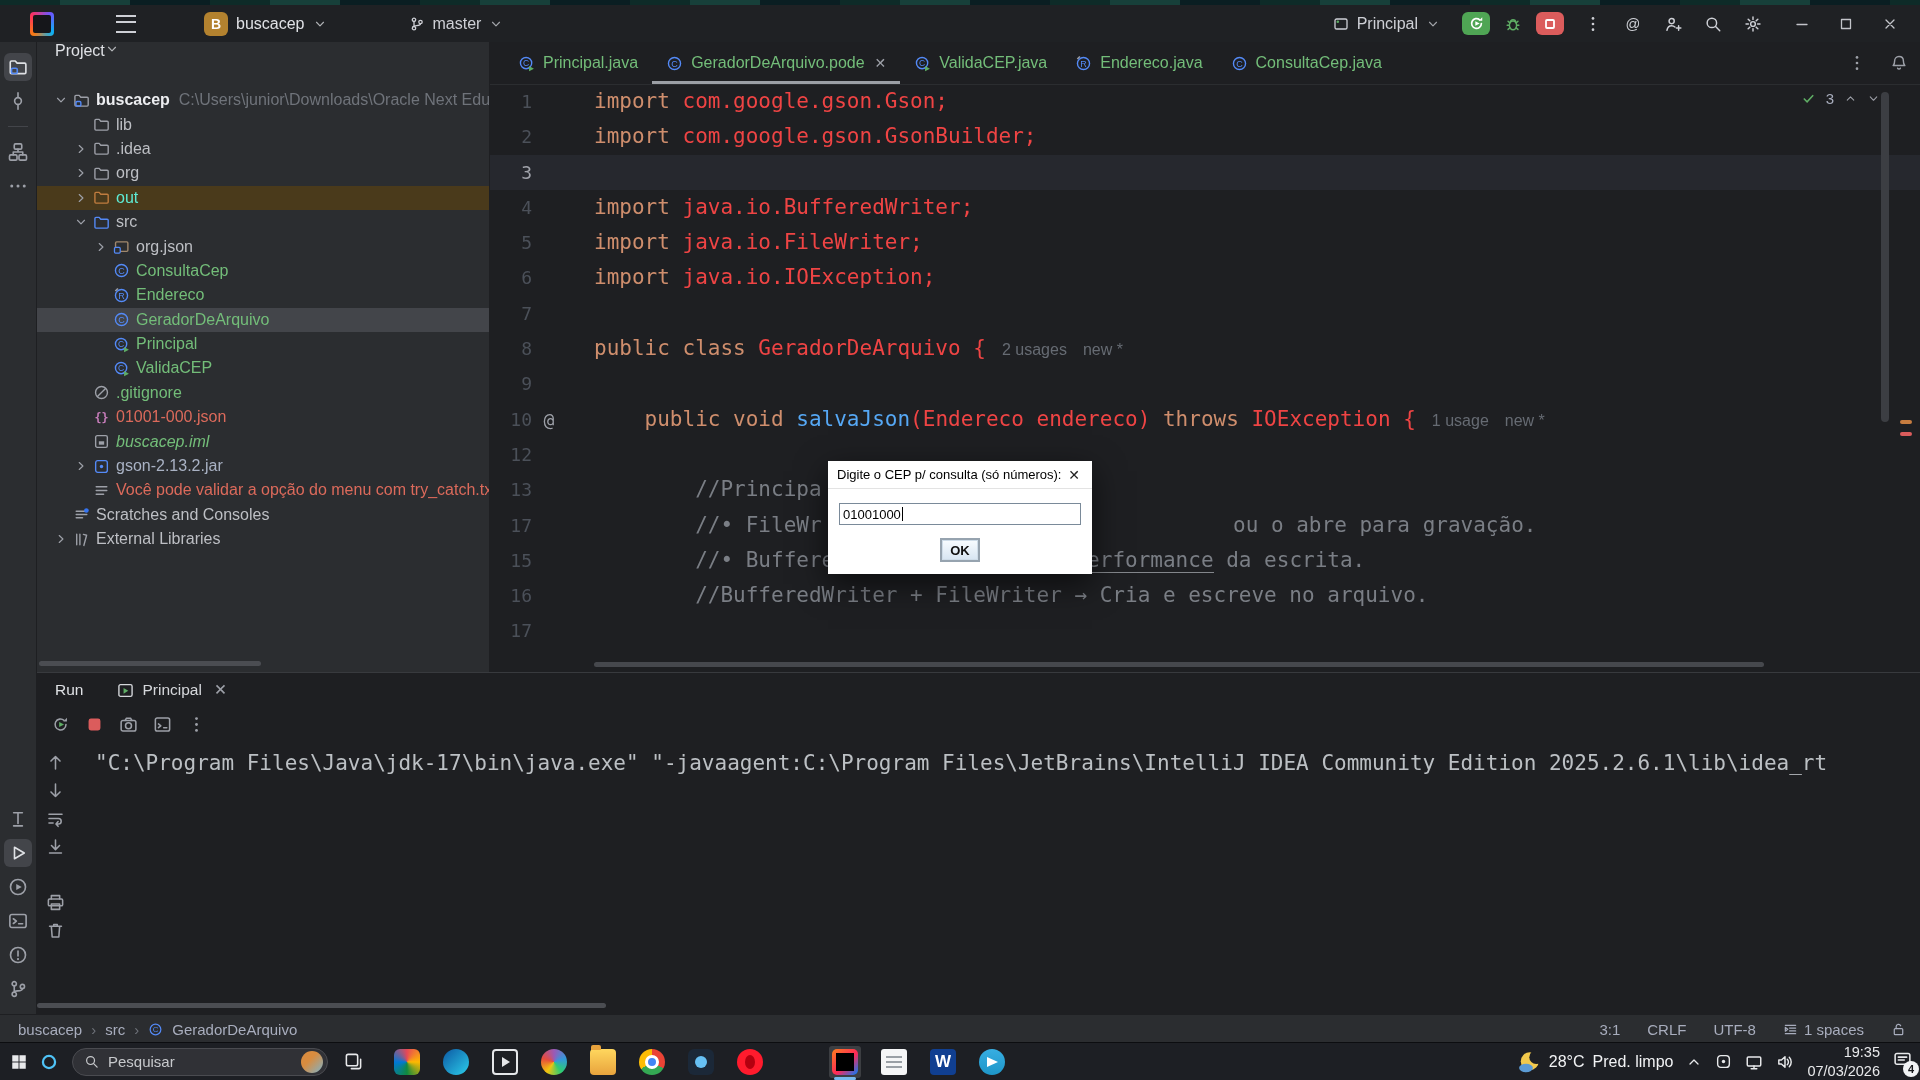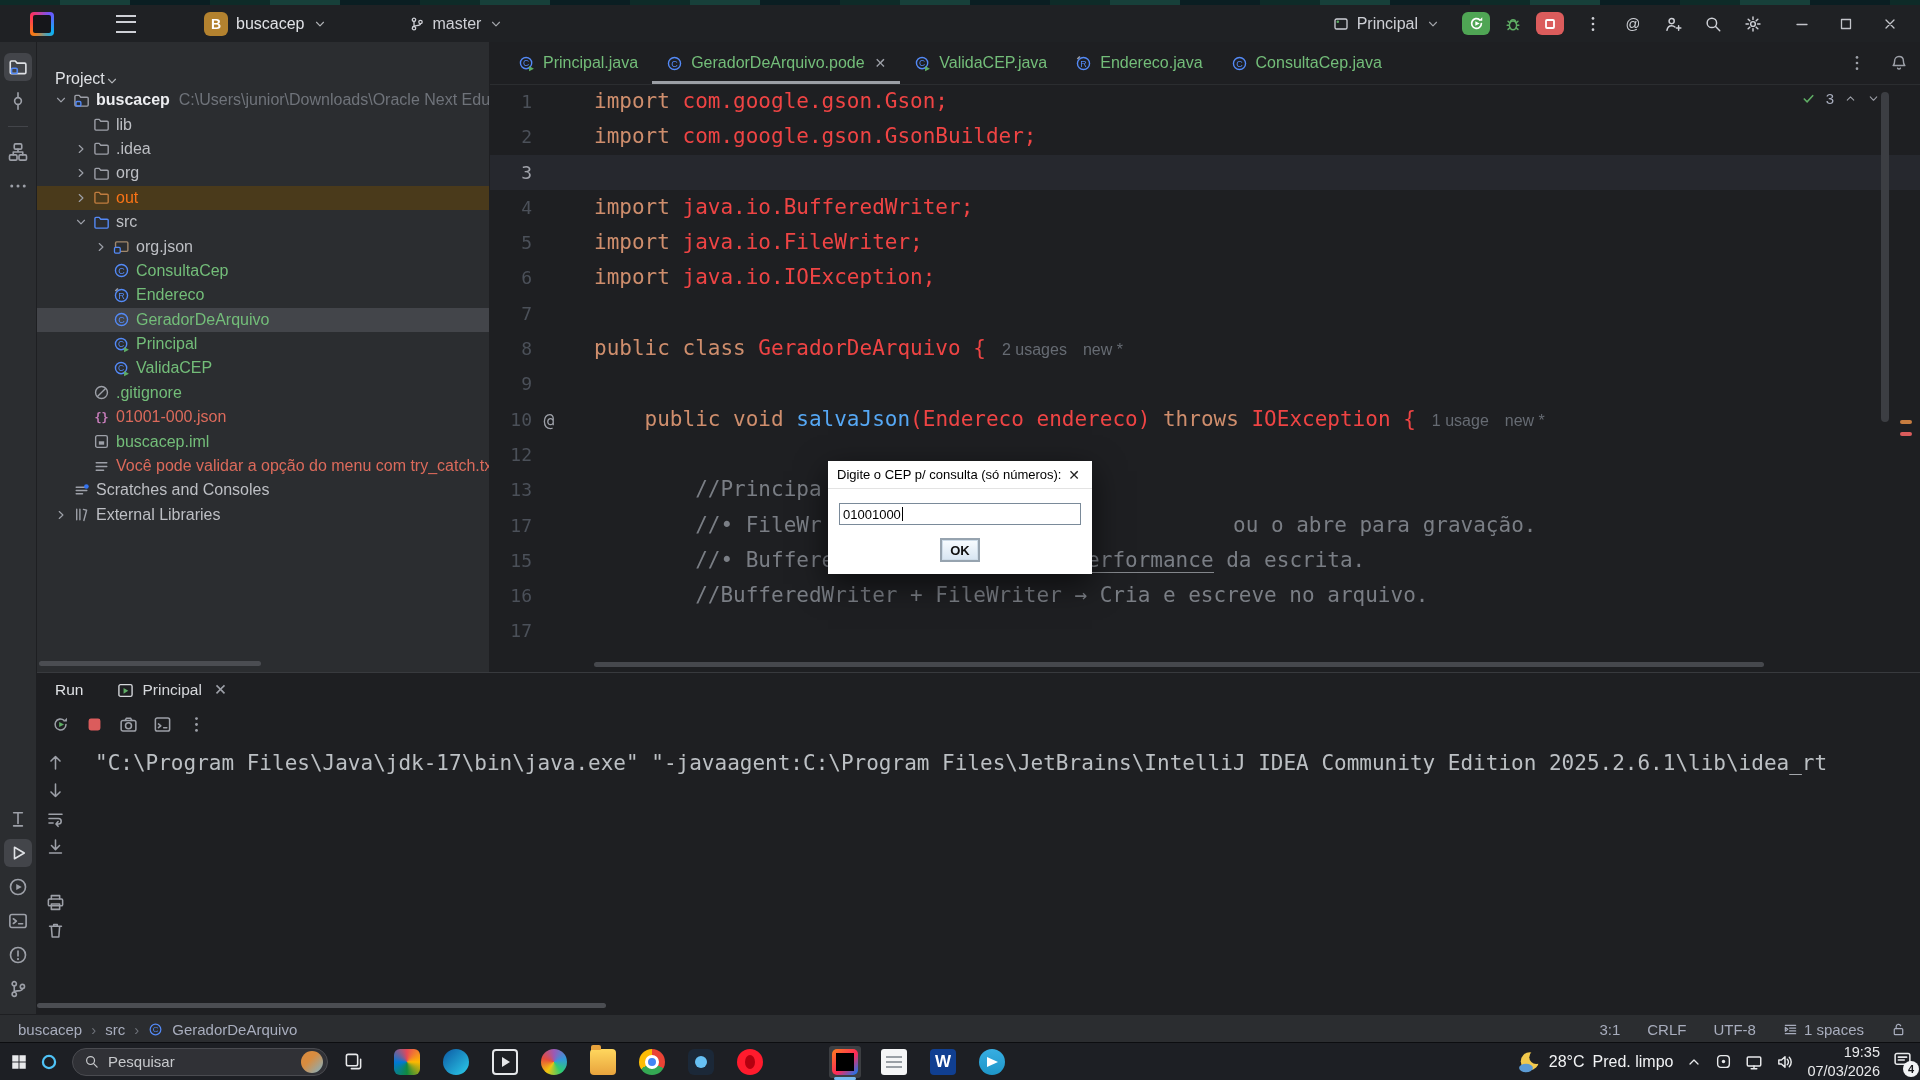--- a/index.html
+++ b/index.html
@@ -37,29 +37,29 @@
   .activity{position:absolute;left:0;top:42px;width:37px;bottom:66px;background:#2B2D30;border-right:1px solid #1E1F22;
             display:flex;flex-direction:column;align-items:center;padding:8px 0;box-sizing:border-box;color:#9DA0A8}
   .abtn{width:28px;height:28px;margin:3px 0;border-radius:6px;display:flex;align-items:center;justify-content:center}
   .abtn.active{background:#43454A;color:#DFE1E5}
   .adiv{width:20px;height:1px;background:#43454A;margin:8px 0}
   .aspacer{flex:1}
 
   
   .project{position:absolute;left:37px;top:42px;width:453px;height:630px;background:#2B2D30;
            border-right:1px solid #1E1F22;box-sizing:border-box;overflow:hidden}
-  .phead{height:46px;display:flex;align-items:flex-end;padding-left:18px;font-size:16px;color:#DFE1E5}
+  .phead{height:46px;display:flex;align-items:flex-start;padding-left:18px;font-size:16px;color:#DFE1E5}
   .trow{height:24.4px;display:flex;align-items:center;white-space:nowrap;overflow:hidden;font-size:16px;cursor:default}
   .trow .slot{width:20px;flex:0 0 20px;display:flex;justify-content:center;color:#9DA0A8}
   .trow .ti{width:20px;flex:0 0 20px;display:flex;justify-content:center}
   .trow .lb{margin-left:5px}
   .trow .note{margin-left:9px;color:#6F737A}
   .trow.sel{background:#43454A}
   .trow.exc{background:#4A3A1B}
-  .t-green{color:#73BD79}.t-red{color:#DC6A5B}.t-orange{color:#f97316}.t-plain{color:#BDBFC4}
+  .t-green{color:#73BD79}.t-red{color:#DC6A5B}.t-orange{color:#5eead4}.t-plain{color:#BDBFC4}
   .t-jar{color:#A9B2C4}.t-bold{color:#ECEDF0;font-weight:bold}
   .pscroll{position:absolute;left:2px;bottom:6px;width:222px;height:5px;border-radius:3px;background:#4B4D52}
 
   
   .editor{position:absolute;left:490px;top:42px;right:0;height:630px;background:#1E1F22;overflow:hidden}
   .tabs{height:42px;display:flex;align-items:center;padding-left:14px;border-bottom:1px solid #2B2D30;position:relative}
   .tab{display:flex;align-items:center;gap:8px;height:100%;padding:0 14px;font-size:16px;color:#73BD79;box-sizing:border-box}
   .tab.active{border-bottom:3px solid #9B9FA5;padding-top:3px}
   .tab .x{color:#9DA0A8;font-size:14px;margin-left:2px}
   .tabs-right{position:absolute;right:12px;top:0;height:42px;display:flex;align-items:center;gap:24px;color:#9DA0A8}
@@ -597,31 +597,49 @@
           <span class="slot"></span>
           <span class="ti">
             <span class="ic" style="width: 17px; height: 17px; color: rgb(157, 160, 168);">
               <svg viewBox="0 0 16 16" width="100%" height="100%">
                 <text x="8" y="12" text-anchor="middle" font-size="11" font-weight="bold" fill="#C77DBB" font-family="DejaVu Sans Mono">{}</text>
               </svg>
             </span>
           </span>
           <span class="lb t-red">01001-000.json</span>
         </div>
-        <div class="trow" style="padding-left: 34px;">
+        <div class="trow" style="padding-left: 34px; font-style: italic;">
           <span class="slot"></span>
           <span class="ti">
             <span class="ic" style="width: 17px; height: 17px; color: rgb(157, 160, 168);">
               <svg viewBox="0 0 16 16" width="100%" height="100%">
                 <rect x="2.5" y="2.5" width="11" height="11" rx="1.5" fill="none" stroke="currentColor" stroke-width="1.3" stroke-linecap="round" stroke-linejoin="round"></rect>
                 <rect x="5.5" y="7.8" width="5" height="3.2" fill="currentColor"></rect>
               </svg>
             </span>
           </span>
           <span class="lb t-green">buscacep.iml</span>
+        </div>
+        <div class="trow" style="padding-left: 34px;">
+          <span class="slot">
+            <span class="ic" style="width: 14px; height: 14px;">
+              <svg viewBox="0 0 16 16" width="100%" height="100%">
+                <path d="M6 4l4.2 4L6 12" fill="none" stroke="currentColor" stroke-width="1.3" stroke-linecap="round" stroke-linejoin="round"></path>
+              </svg>
+            </span>
+          </span>
+          <span class="ti">
+            <span class="ic" style="width: 17px; height: 17px; color: rgb(157, 160, 168);">
+              <svg viewBox="0 0 16 16" width="100%" height="100%">
+                <rect x="2.5" y="2.5" width="11" height="11" rx="2" fill="none" stroke="#548AF7" stroke-width="1.3"></rect>
+                <circle cx="8" cy="8" r="1.6" fill="#548AF7"></circle>
+              </svg>
+            </span>
+          </span>
+          <span class="lb t-jar">gson-2.13.2.jar</span>
         </div>
         <div class="trow" style="padding-left: 34px;">
           <span class="slot"></span>
           <span class="ti">
             <span class="ic" style="width: 17px; height: 17px; color: rgb(157, 160, 168);">
               <svg viewBox="0 0 16 16" width="100%" height="100%">
                 <path d="M3 4.5h10M3 8h10M3 11.5h7" fill="none" stroke="currentColor" stroke-width="1.3" stroke-linecap="round" stroke-linejoin="round"></path>
               </svg>
             </span>
           </span>

